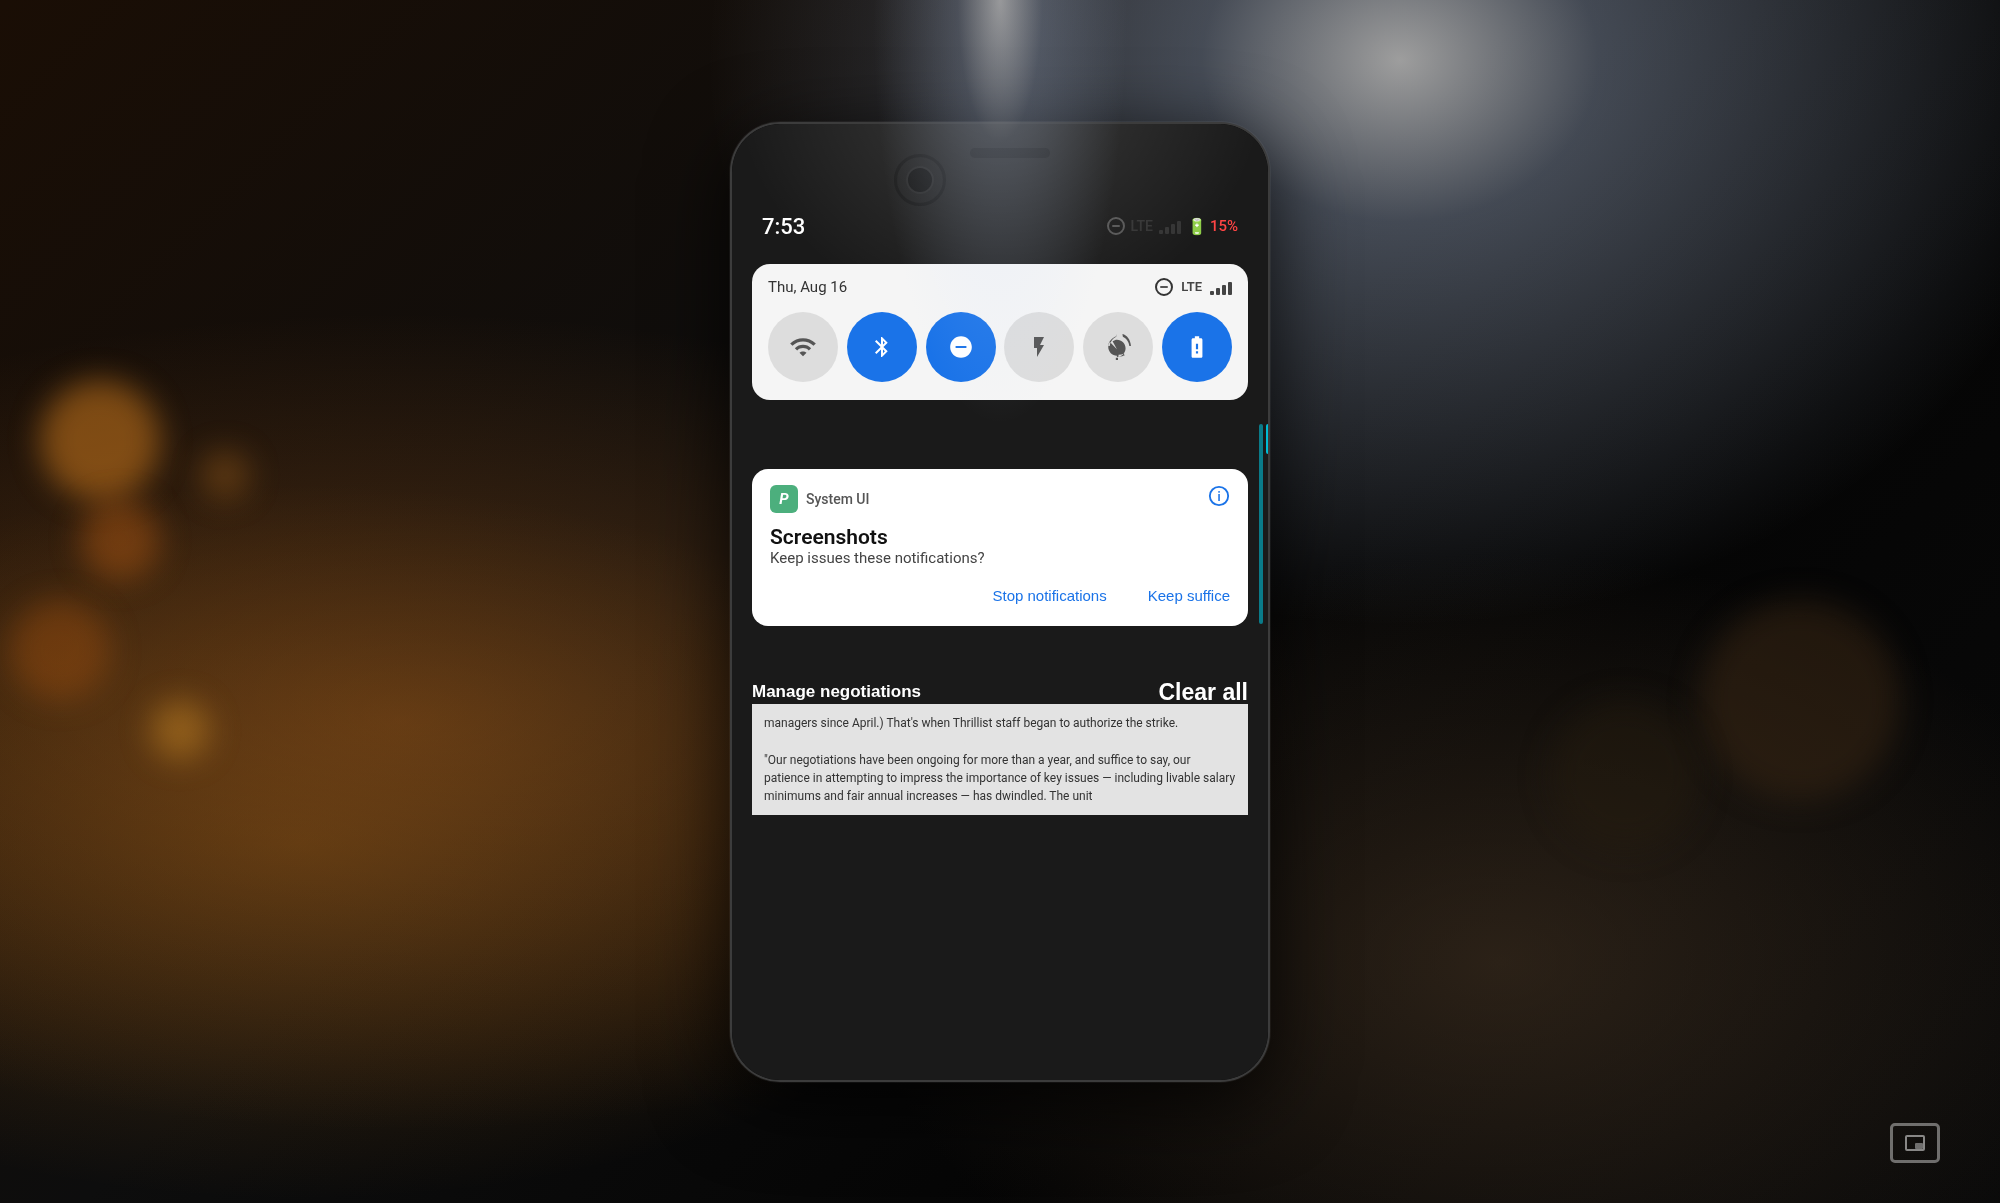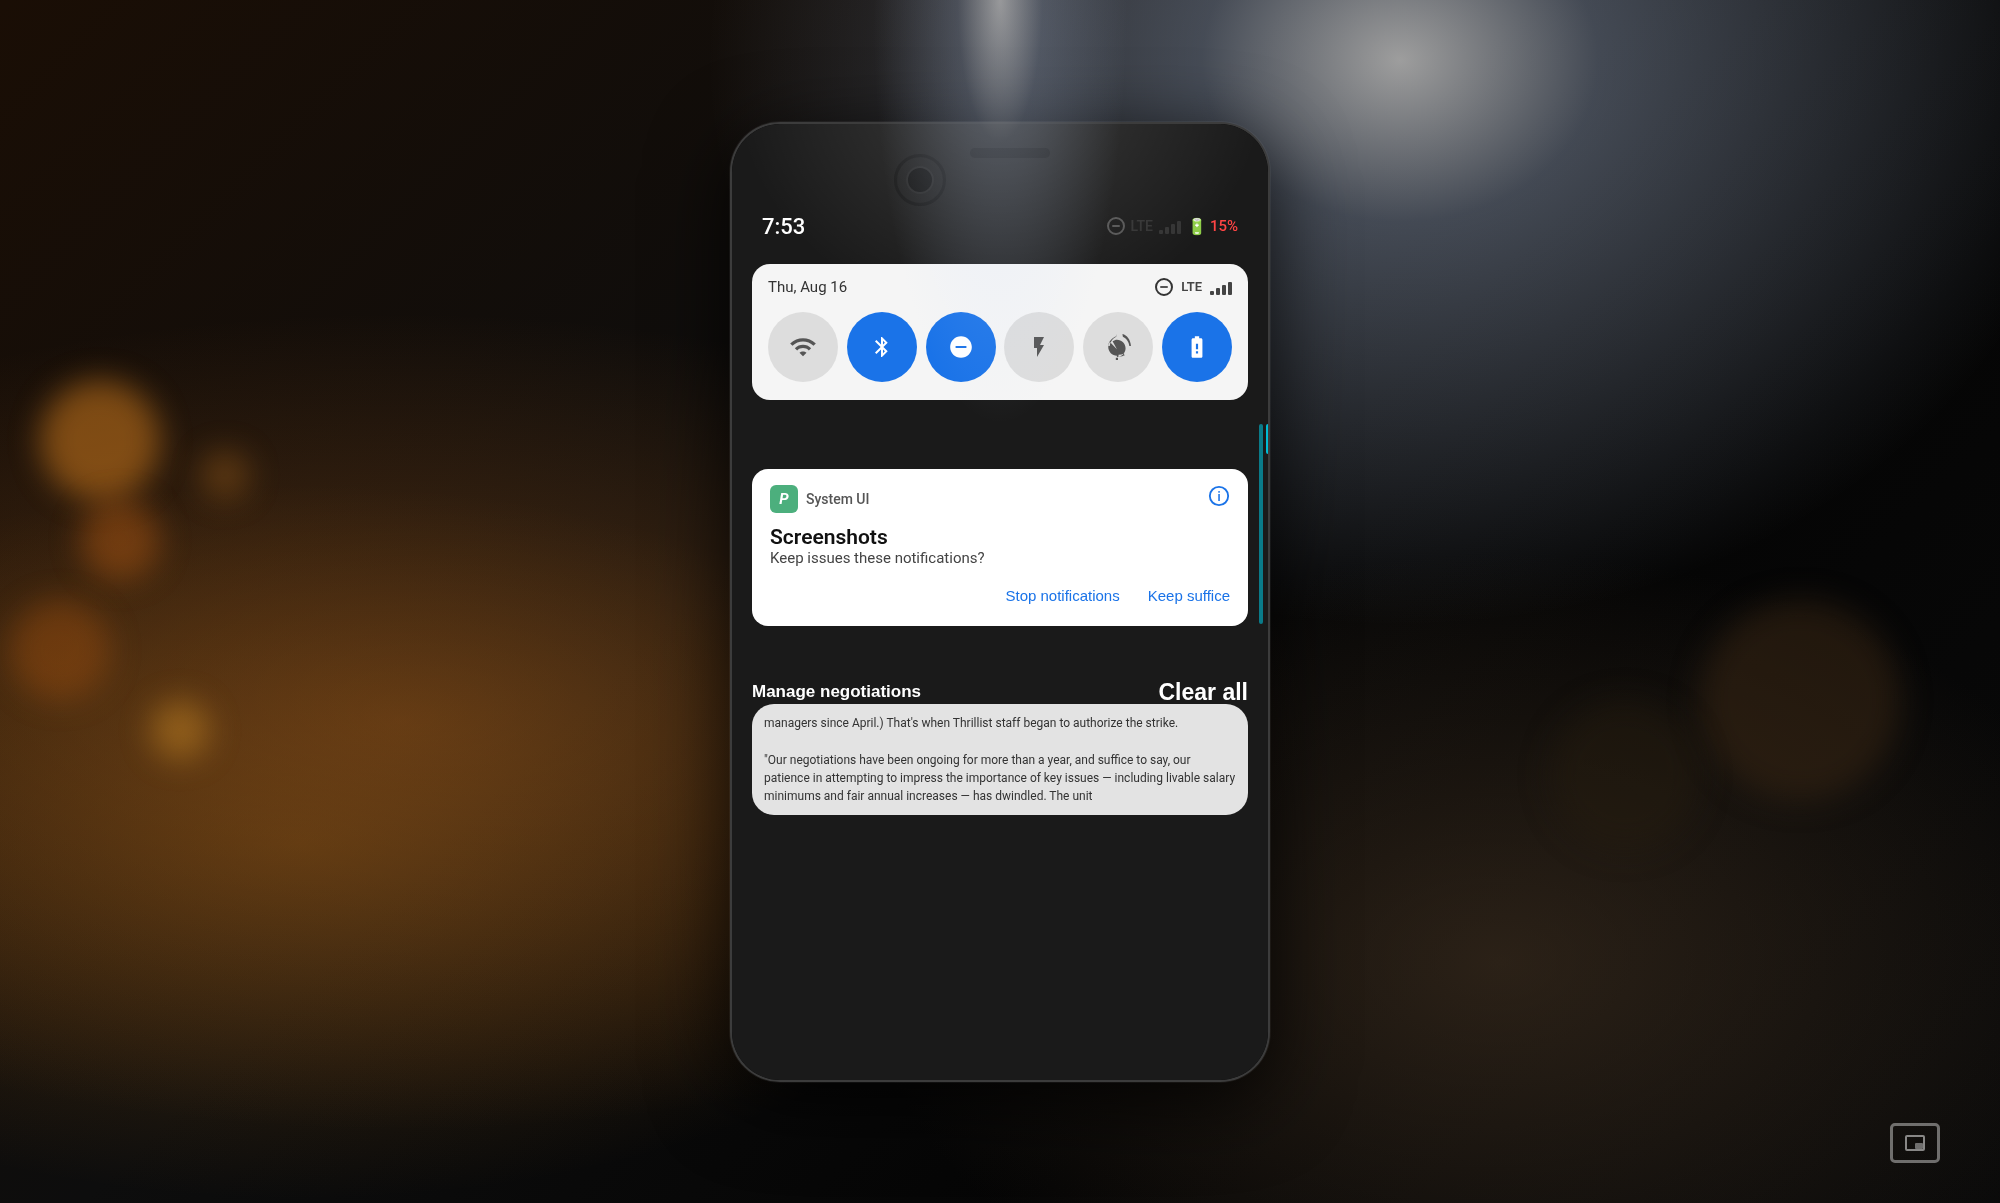--- a/index.html
+++ b/index.html
@@ -219,21 +219,21 @@
 
     .notif-body {
       font-size: 15px;
       color: #444;
       margin-bottom: 16px;
     }
 
     .notif-actions {
       display: flex;
       justify-content: flex-end;
-      gap: 28px;
+      gap: 41px;
     }
 
     .notif-action-btn {
       font-size: 15px;
       font-weight: 500;
       color: #1a73e8;
       cursor: pointer;
       background: none;
       border: none;
       padding: 4px 0;
@@ -298,21 +298,21 @@
       top: 580px;
       left: 20px;
       right: 20px;
       bottom: 40px;
       overflow: hidden;
       z-index: 3;
     }
 
     .article-snippet {
       background: rgba(255,255,255,0.88);
-      border-radius: 22px;
+      border-radius: 0;
       padding: 10px 12px;
       font-size: 12.5px;
       color: #222;
       line-height: 1.55;
     }
 
     
     .speaker {
       position: absolute;
       top: 24px;

